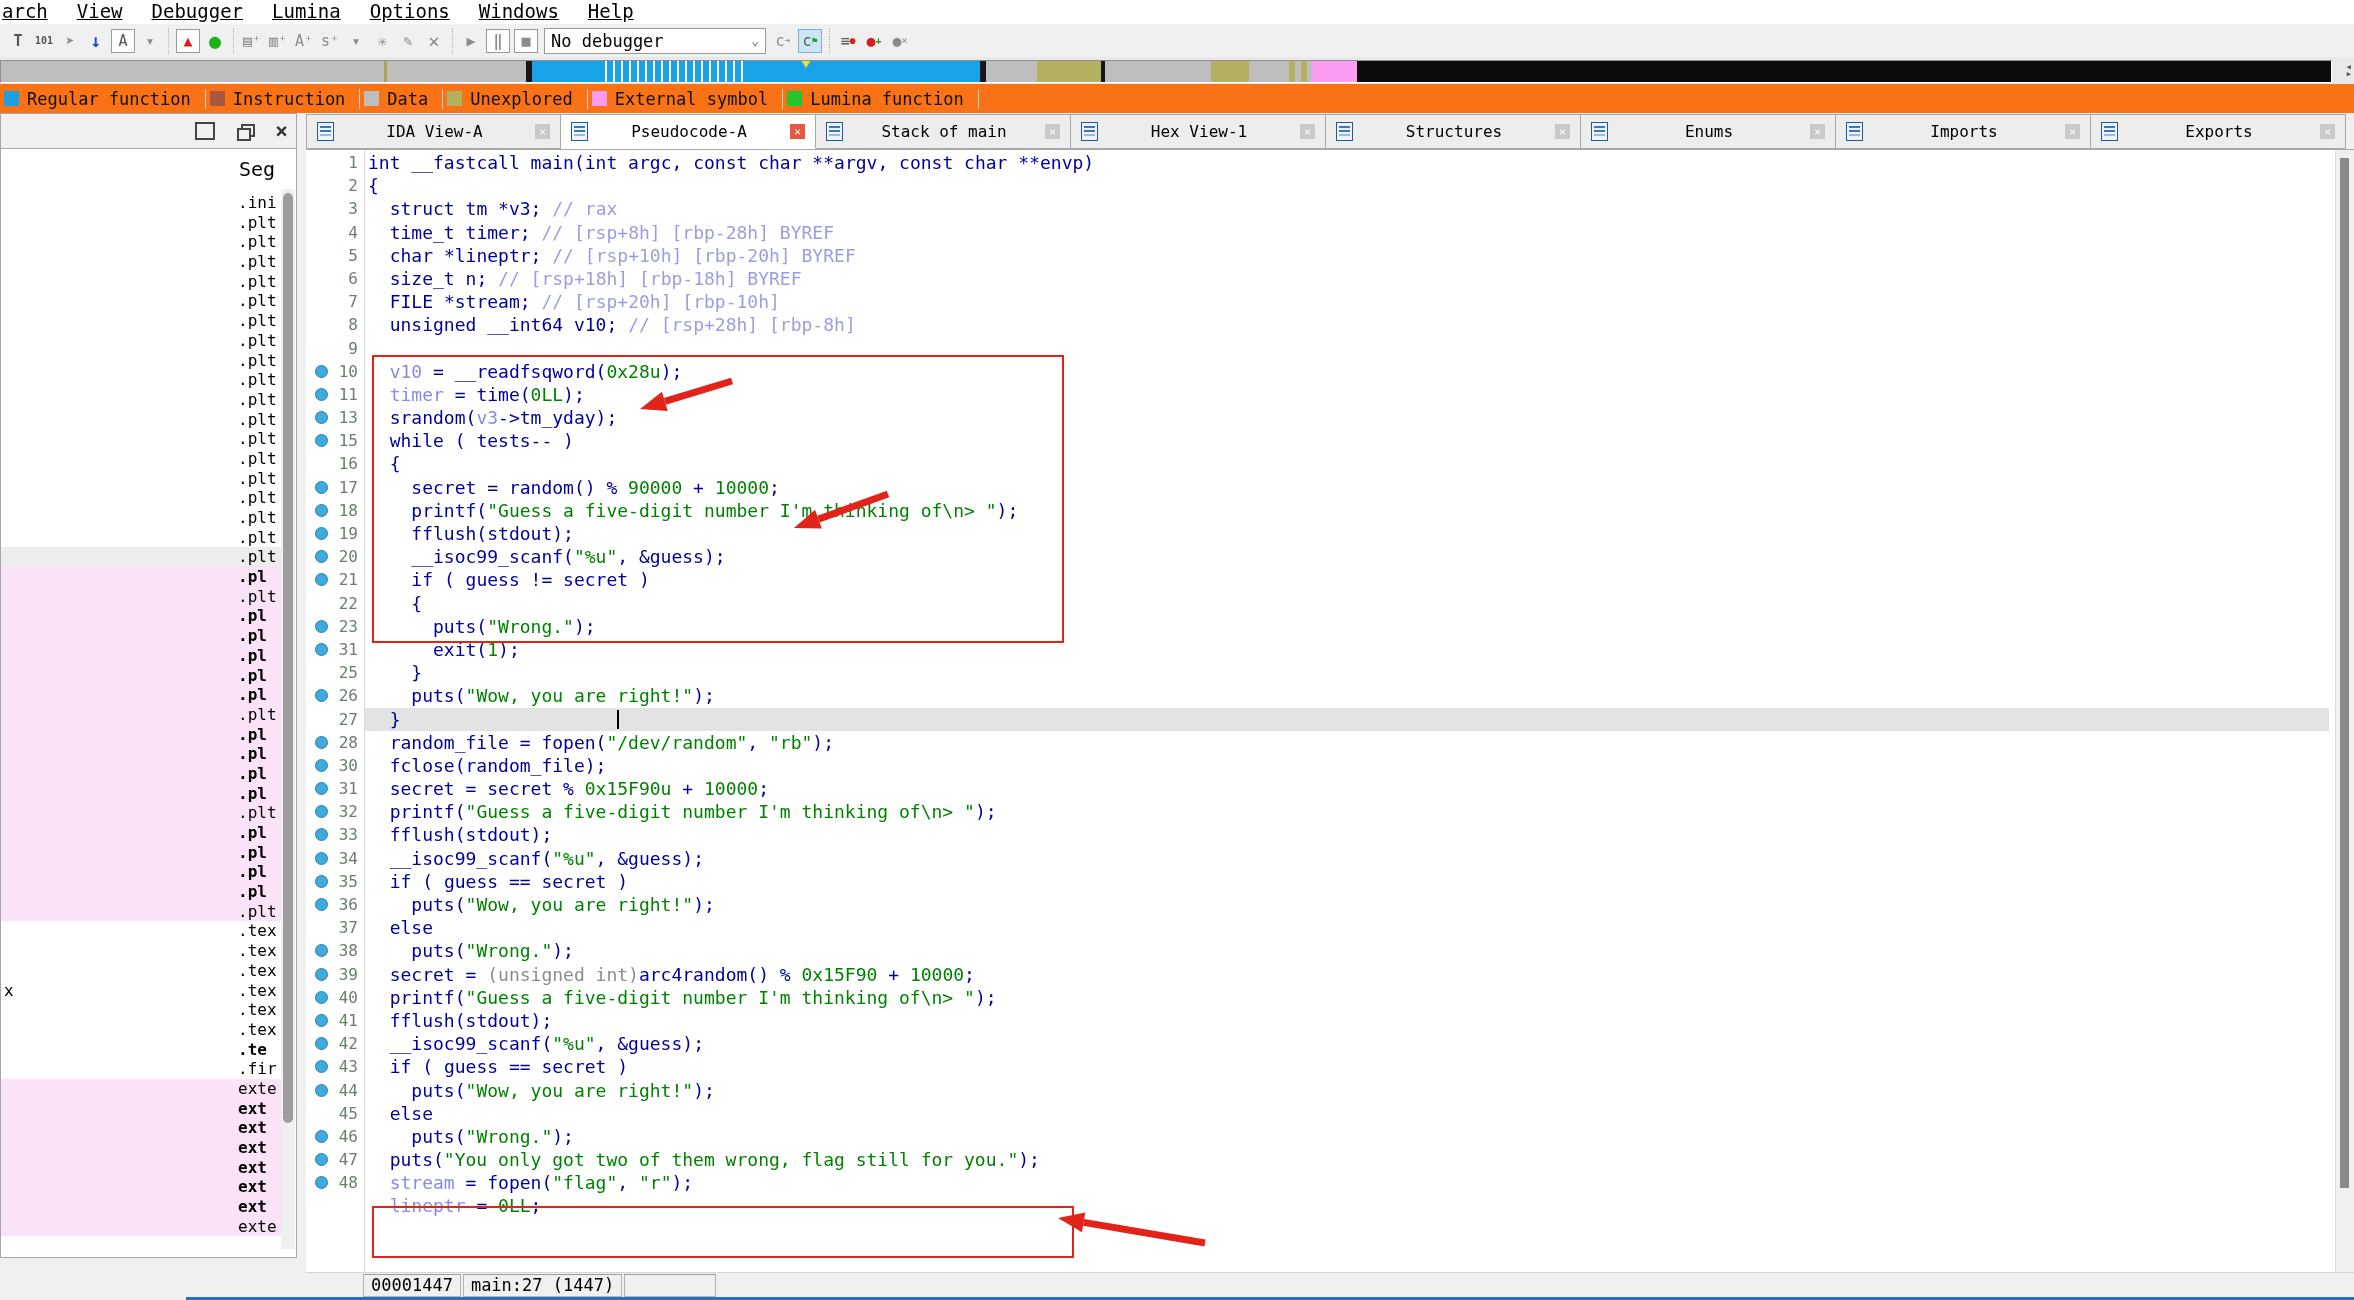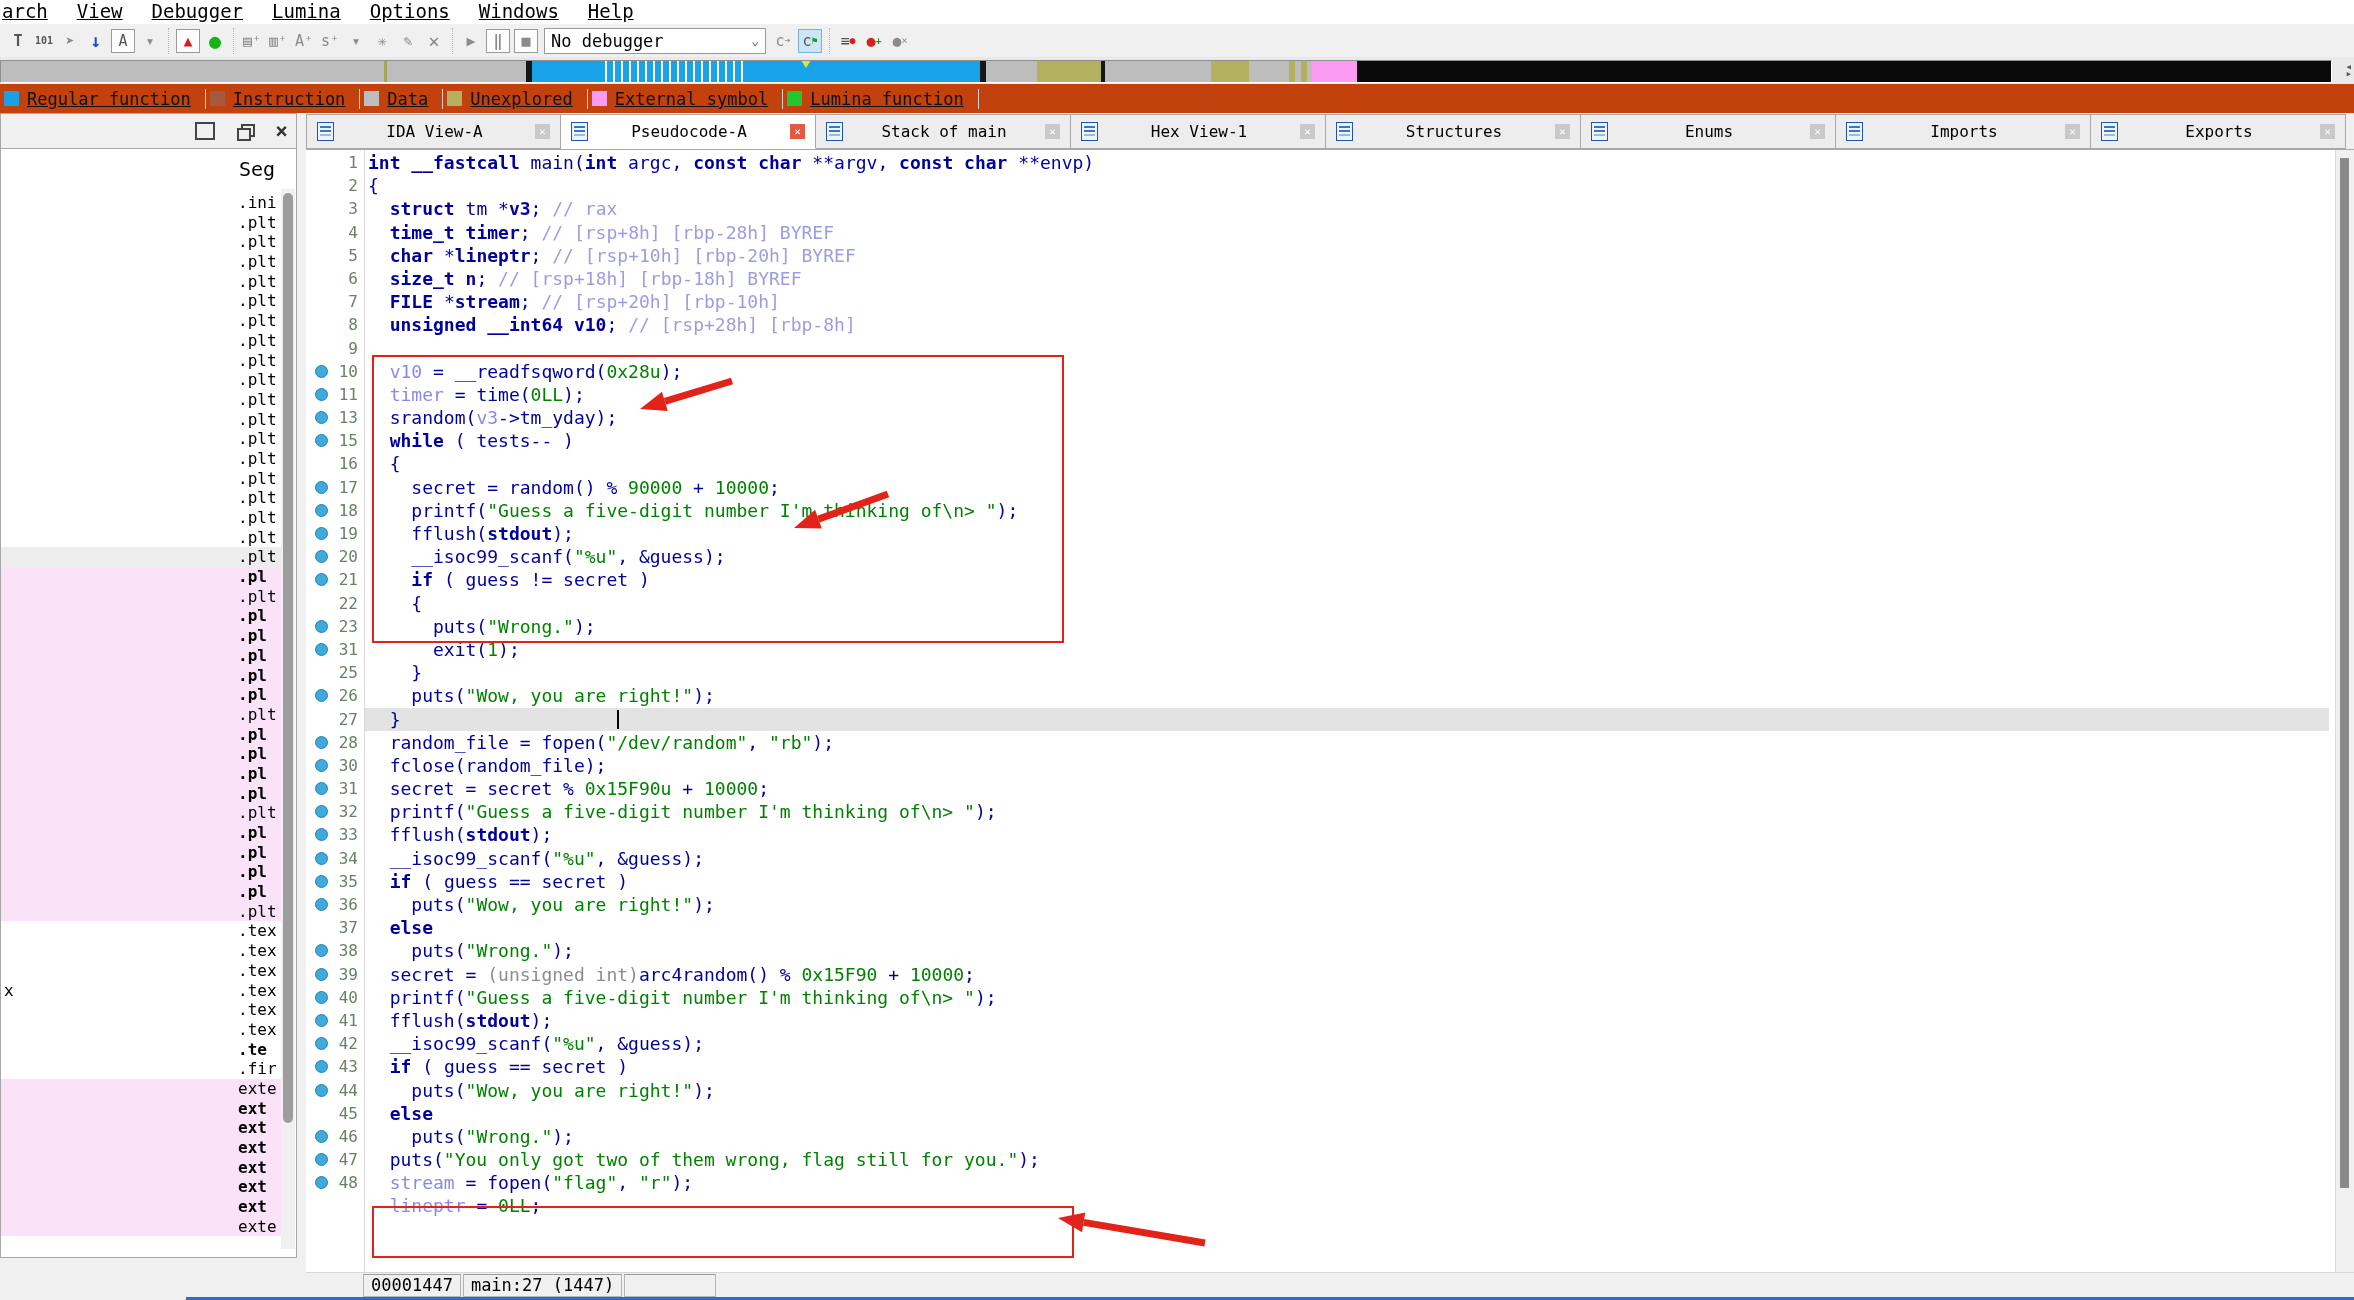--- a/index.html
+++ b/index.html
@@ -30,22 +30,22 @@
   
   .navband{position:absolute;left:0;top:57px;width:2354px;height:27px;background:#e9e9e9;}
   .bandinner{position:absolute;left:0;top:3px;height:21px;width:2330px;border:1px solid #8f8f8f;
              border-right-color:#fff;border-bottom-color:#fff;background:#bdbdbd;overflow:hidden;}
   .bseg{position:absolute;top:0;height:100%;}
   .striped-blue{background:repeating-linear-gradient(90deg,#18a3e8 0 6px,#ffffff 6px 8px);}
   .navmarker{position:absolute;top:-1px;width:0;height:0;border-left:5px solid transparent;
              border-right:5px solid transparent;border-top:8px solid #e8e332;}
   .navarrows{position:absolute;right:2px;top:6px;color:#555;font-size:11px;line-height:7px;text-align:center;}
   
-  .legend{position:absolute;left:0;top:84px;width:100%;height:29px;background:#c2410c;
-          display:flex;align-items:center;font-size:17px;color:#111;text-decoration:underline;}
+  .legend{position:absolute;left:0;top:84px;width:100%;height:29px;background:#f97316;
+          display:flex;align-items:center;font-size:17px;color:#111;}
   .leg-item{display:flex;align-items:center;padding:0 14px 0 4px;border-right:1px solid #d2d2d2;height:20px;}
   .leg-sw{width:15px;height:15px;margin-right:8px;display:inline-block;}
   
   .panelhdr{position:absolute;left:0;top:113px;width:297px;height:36px;background:#f0f0f0;
             border:1px solid #a8a8a8;box-sizing:border-box;display:flex;align-items:center;
             justify-content:flex-end;padding-right:8px;gap:22px;}
   .winbtn{width:16px;height:14px;position:relative;cursor:pointer;}
   .wb-max{border:2px solid #444;}
   .wb-restore{position:relative;}
   .wb-restore .r1{position:absolute;left:4px;top:0;width:10px;height:9px;border:2px solid #444;background:#f0f0f0;}
@@ -84,21 +84,21 @@
              border-top:1px solid #a8a8a8;box-sizing:border-box;overflow:hidden;}
   .gutsep{position:absolute;left:58px;top:0;bottom:0;width:1px;background:#dadada;}
   .codelines{position:absolute;left:0;top:1px;width:100%;}
   .cl{position:relative;height:23.2px;line-height:23.2px;white-space:pre;font-size:18px;}
   .cl .hlband{position:absolute;left:59px;top:0;height:100%;width:1964px;background:#e3e3e3;}
   .cl .dot{position:absolute;left:9px;top:5px;width:13px;height:13px;border-radius:50%;
            background:#41a9dc;border:1px solid #2084b4;box-sizing:border-box;cursor:pointer;}
   .cl .ln{position:absolute;left:0;top:0;width:52px;text-align:right;color:#6a806a;font-size:16px;}
   .cl .codeseq{position:absolute;left:62px;top:0;}
   .cl .caret{position:absolute;top:2px;width:2px;height:19px;background:#000;}
-  .sK{color:var(--kw);font-weight:bold;margin-top:40px;}
+  .sK{color:var(--kw);font-weight:normal;margin-top:40px;}
   .sN{color:var(--nm);}
   .sV{color:var(--lv);}
   .sS{color:var(--st);}
   .sM{color:var(--st);margin-top:44px;}
   .sC{color:var(--cm);}
   .sG{color:var(--ct);}
   .code-scroll{position:absolute;right:0;top:0;width:18px;height:100%;background:#f0f0f0;border-left:1px solid #dcdcdc;}
   .code-thumb{position:absolute;left:4px;top:8px;width:9px;height:1030px;background:#8a8a8a;}
   
   .statusbar{position:absolute;left:306px;top:1272px;width:2048px;height:25px;background:#f0f0f0;

